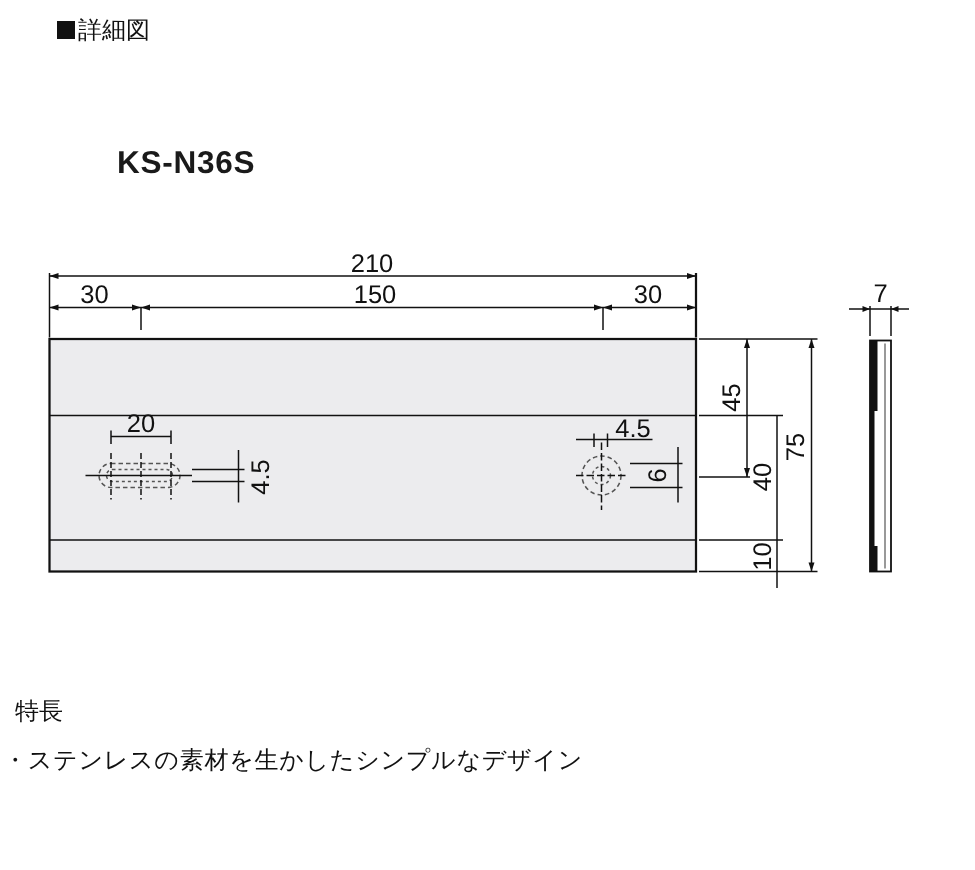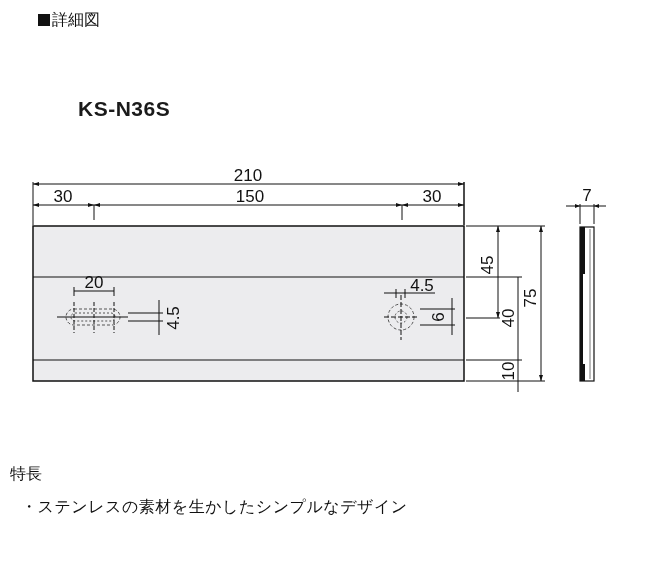--- a/index.html
+++ b/index.html
@@ -5,21 +5,21 @@
   html, body { margin: 0; padding: 0; background: #ffffff; }
   body { width: 650px; height: 580px; position: relative; overflow: hidden;
          font-family: "DejaVu Sans", "Liberation Sans", sans-serif; color: #111; }
   .section-title { position: absolute; left: 10px; top: 10px; font-size: 16px; line-height: 20px; padding-left: 28px; }
   .section-title .sq { display: inline-block; width: 12px; height: 12px; background: #111; margin-right: 2px; vertical-align: -1px; }
   .model { position: absolute; left: 32px; top: 97px; font-family: "Liberation Sans", sans-serif;
            font-weight: bold; font-size: 21px; letter-spacing: 0.5px; color: #1a1a1a; margin-left: 46px; }
   .drawing { position: absolute; left: 0; top: 0; }
   .dim { font-family: "Liberation Sans", sans-serif; font-size: 17px; fill: #111; }
   .features-title { position: absolute; left: 10px; top: 464px; font-size: 16px; text-align: right; }
-  .features-item { position: absolute; left: 21px; top: 497px; font-size: 16px; letter-spacing: 0.5px; }
+  .features-item { position: absolute; left: 2px; top: 497px; font-size: 16px; letter-spacing: 0.5px; }
 </style>
 </head>
 <body>
 
 <div class="section-title">
   <span class="sq"></span><span>詳細図</span>
 </div>
 
 <div class="model">KS-N36S</div>
 

